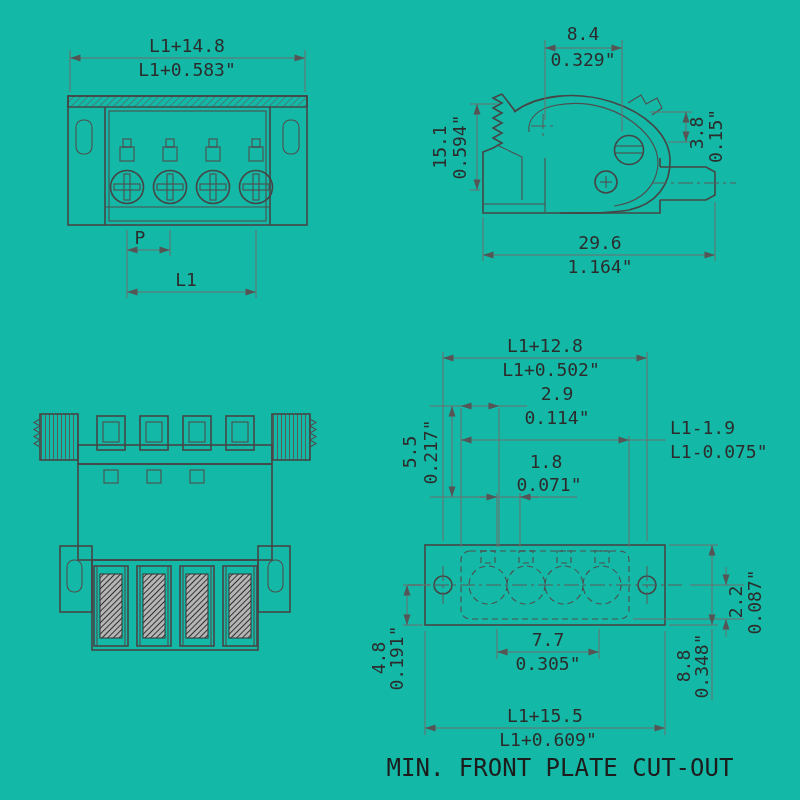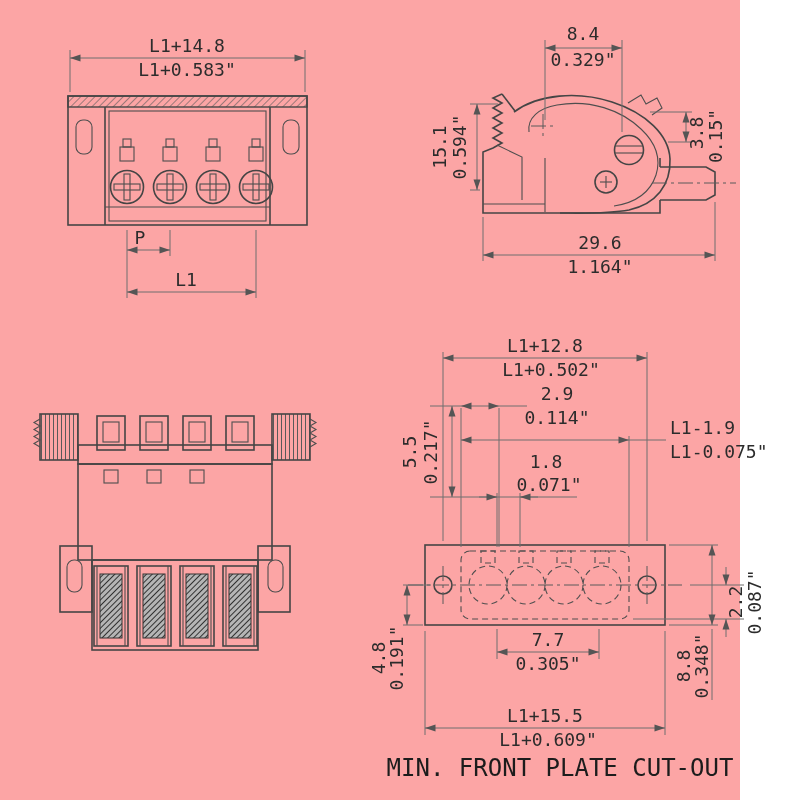--- a/index.html
+++ b/index.html
@@ -1,16 +1,16 @@
 <!DOCTYPE html>
 <html><head>
 <meta charset="utf-8">
 <style>
   html,body{margin:0;padding:0;background:#fff;width:800px;height:800px;overflow:hidden}
-  .canvas{width:740px;height:800px;background:#fca5a5}
+  .canvas{width:800px;height:800px;background:#14b8a6}
   svg{display:block}
   .ol{stroke:#454545;stroke-width:1.6;fill:none}
   .ol2{stroke:#4e4e4e;stroke-width:1.1;fill:none}
   .dash{stroke-dasharray:6 4}
   .cl{stroke:#5a5a5a;stroke-width:1;fill:none;stroke-dasharray:15 4 3 4}
   .xl{stroke:#6e6e6e;stroke-width:1;fill:none}
   .dt{font-family:"DejaVu Sans Mono",monospace;font-size:18px;fill:#2c2c2c}
   .cap{font-family:"DejaVu Sans Mono",monospace;font-size:24px;fill:#1c1c1c}
 </style>
 </head>

